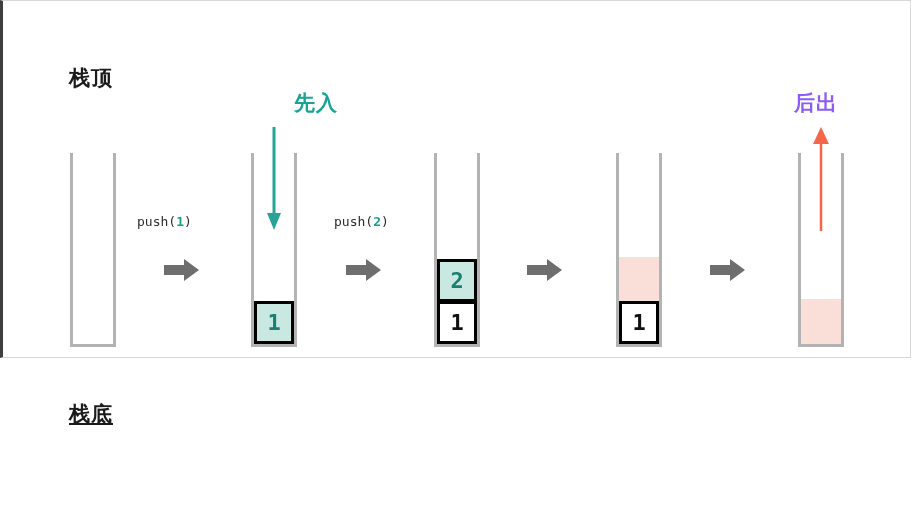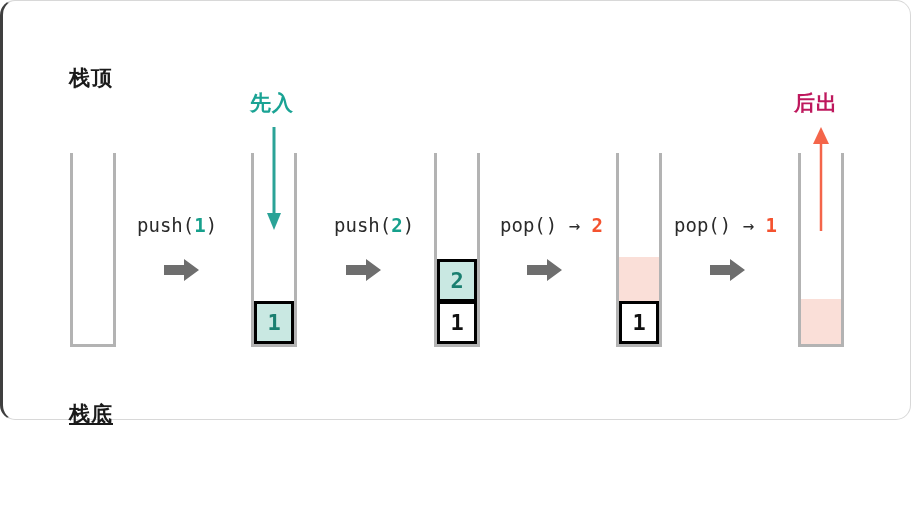--- a/index.html
+++ b/index.html
@@ -10,42 +10,41 @@
     width: 911px;
     height: 507px;
     background: #ffffff;
     font-family: "Liberation Sans", sans-serif;
     overflow: hidden;
   }
 
   #canvas {
     position: relative;
     width: 911px;
-    height: 420px;
+    height: 358px;
     background: #ffffff;
     box-sizing: border-box;
     border-left: 3px solid #3f3f3f;
     border-top: 1px solid #d8d8d8;
     border-right: 1px solid #d8d8d8;
     border-bottom: 1px solid #d8d8d8;
-    border-radius: 15px;
   }
 
   
   .cn-label {
     position: absolute;
     font-family: "DejaVu Sans", "Liberation Sans", sans-serif;
     font-size: 21px;
     font-weight: 700;
     white-space: nowrap;
     letter-spacing: 1px;
   }
   .cn-dark { color: #1a1a1a; }
-  .cn-teal { color: #1aa394; }
-  .cn-orange { color: #be185d; font-family: Liberation Serif, serif; }
+  .cn-teal { color: #1aa394; margin-left: 44px; }
+  .cn-orange { color: #8b5cf6; font-family: Liberation Serif, serif; }
 
   #label-stack-top { left: 66px;  top: 63px; }
   #label-stack-bottom { left: 66px; top: 399px; text-decoration: underline; }
   #label-first-in { left: 247px; top: 88px; }
   #label-last-out { left: 791px; top: 88px; }
 
   
   .stack {
     position: absolute;
     top: 152px;
@@ -113,21 +112,21 @@
   #stack-2 { left: 248px; }
   #stack-3 { left: 431px; }
   #stack-4 { left: 613px; }
   #stack-5 { left: 795px; }
 
   
   .op-label {
     position: absolute;
     top: 213px;
     font-family: "DejaVu Sans Mono", "Liberation Mono", monospace;
-    font-size: 19px;
+    font-size: 13px;
     font-weight: 500;
     color: #2b2b2b;
     white-space: nowrap;
   }
   .op-label .val-teal   { color: #16a08c; font-weight: 700; }
   .op-label .val-orange { color: #f4522f; font-weight: 700; }
   .op-label .arrow-glyph { color: #2b2b2b; }
 
   #op-1 { left: 134px; }
   #op-2 { left: 331px; }
@@ -224,31 +223,21 @@
   </div>
 
   <div class="op-label" id="op-1">
     <span>push(</span><span class="val-teal">1</span><span>)</span>
   </div>
 
   <div class="op-label" id="op-2">
     <span>push(</span><span class="val-teal">2</span><span>)</span>
   </div>
 
-  <div class="op-label" id="op-3">
-    <span>pop()</span>
-    <span class="arrow-glyph">→</span>
-    <span class="val-orange">2</span>
-  </div>
-
-  <div class="op-label" id="op-4">
-    <span>pop()</span>
-    <span class="arrow-glyph">→</span>
-    <span class="val-orange">1</span>
-  </div>
+
 
   <div class="step-arrow" id="step-arrow-1">
     <svg width="36" height="24" viewBox="0 0 36 24">
       <polygon points="0,7 20,7 20,1 35,12 20,23 20,17 0,17" fill="#6e6e6e"></polygon>
     </svg>
   </div>
   <div class="step-arrow" id="step-arrow-2">
     <svg width="36" height="24" viewBox="0 0 36 24">
       <polygon points="0,7 20,7 20,1 35,12 20,23 20,17 0,17" fill="#6e6e6e"></polygon>
     </svg>

